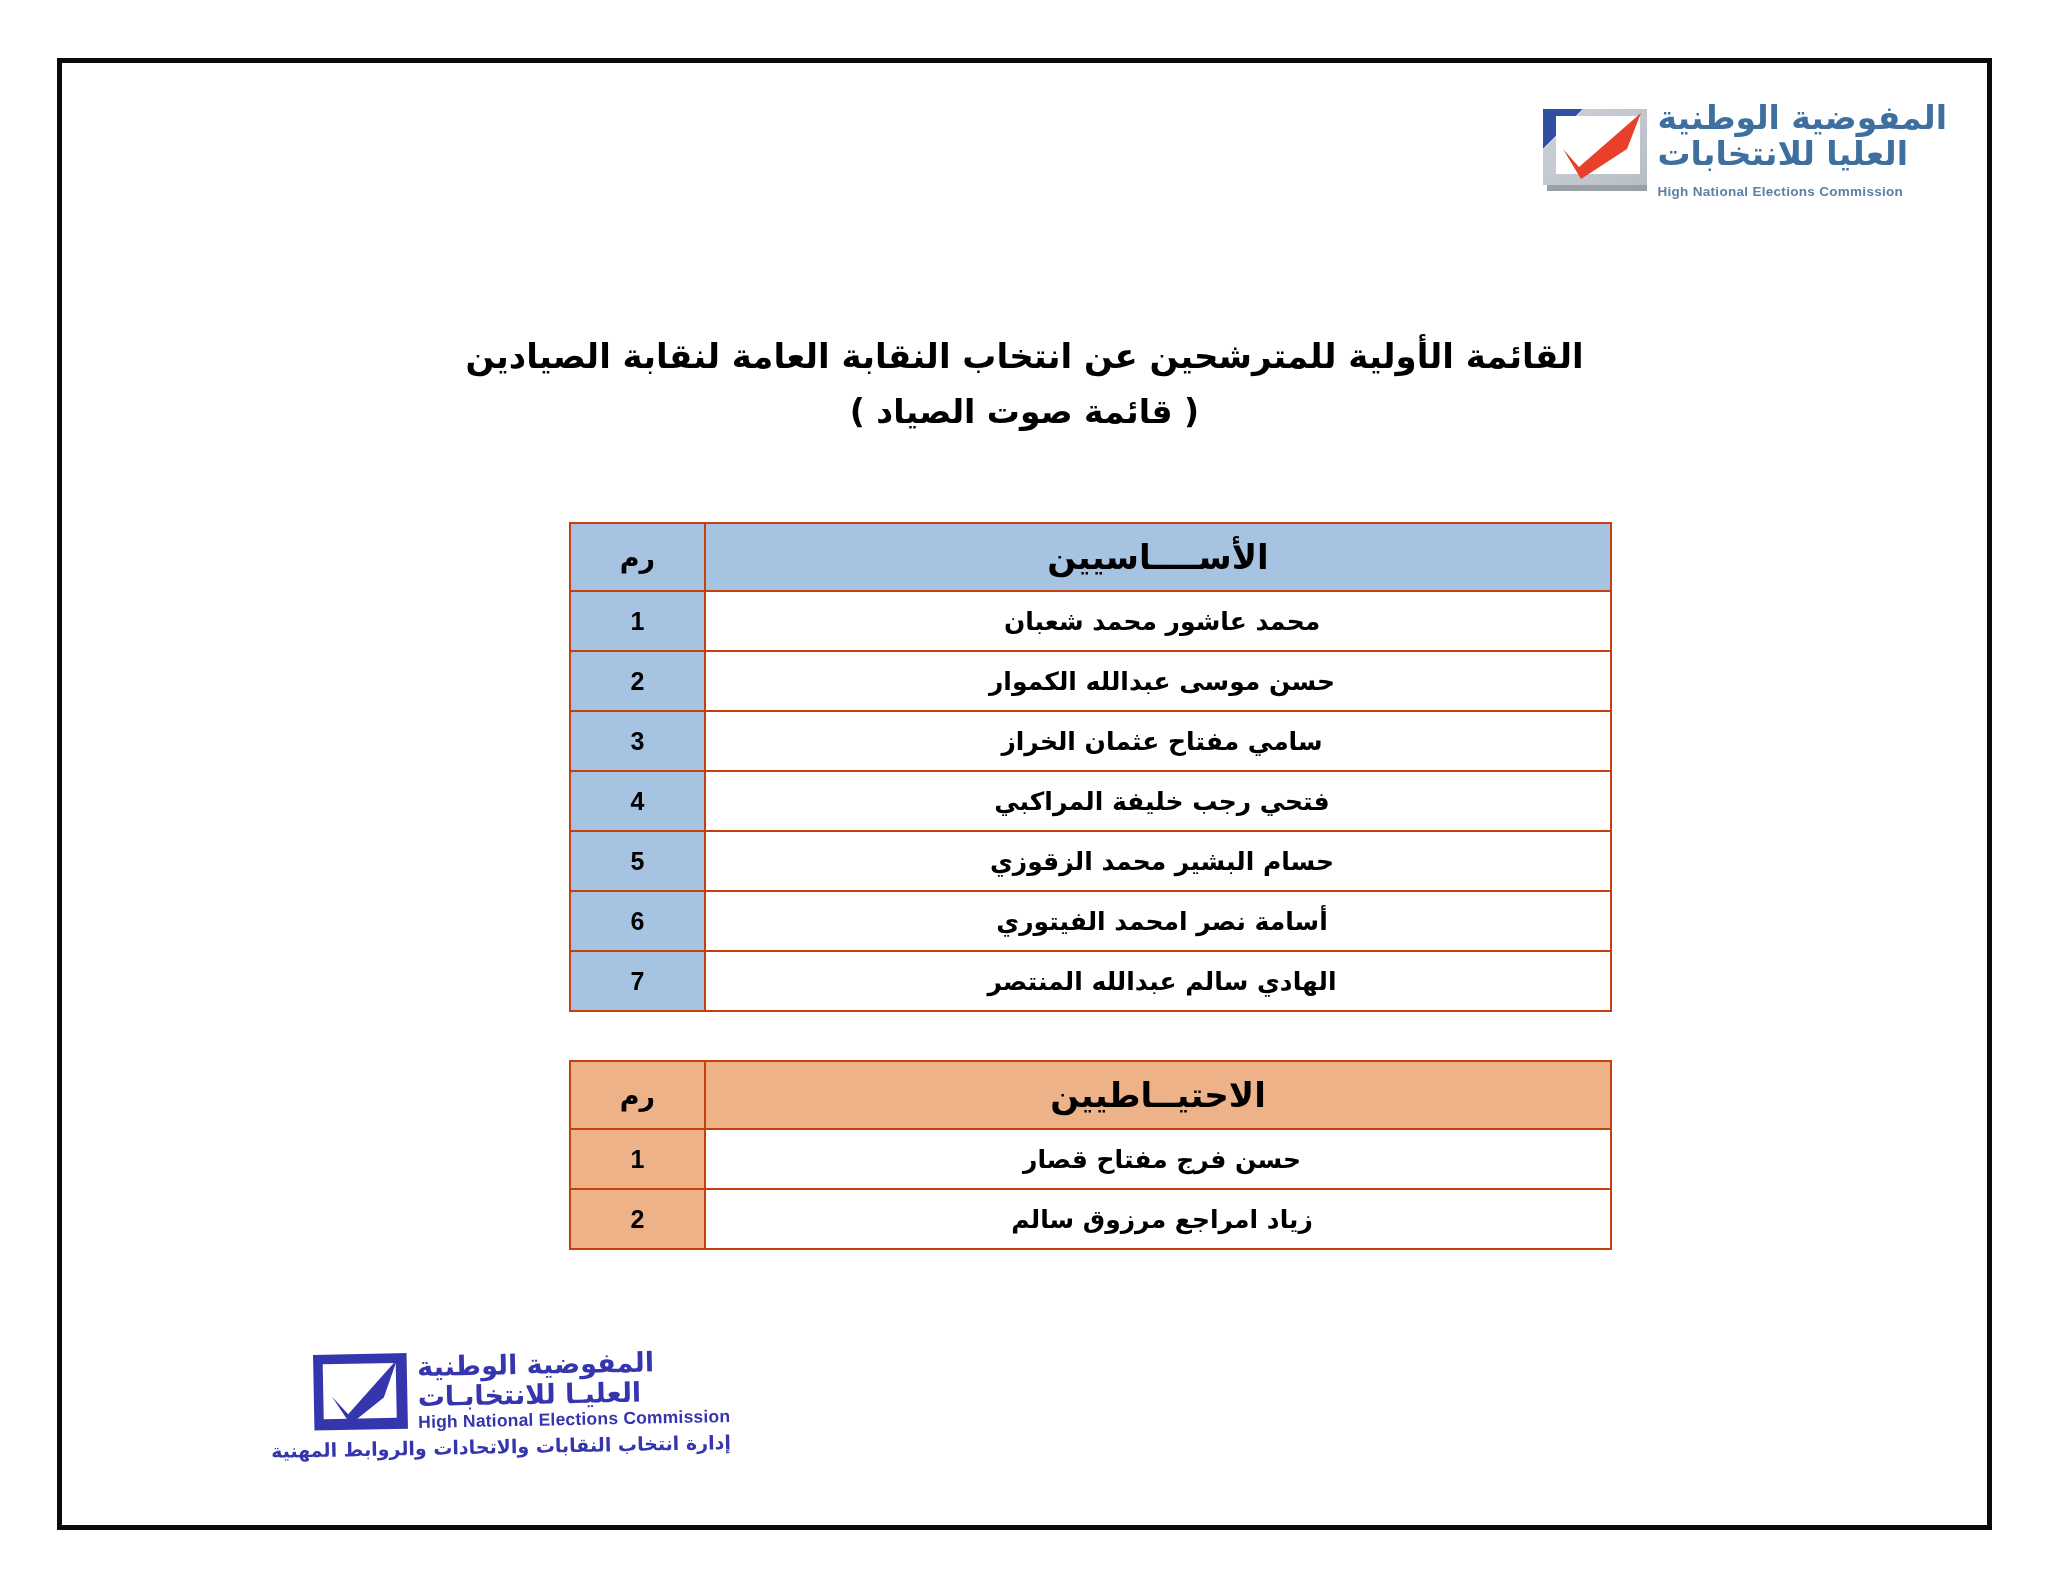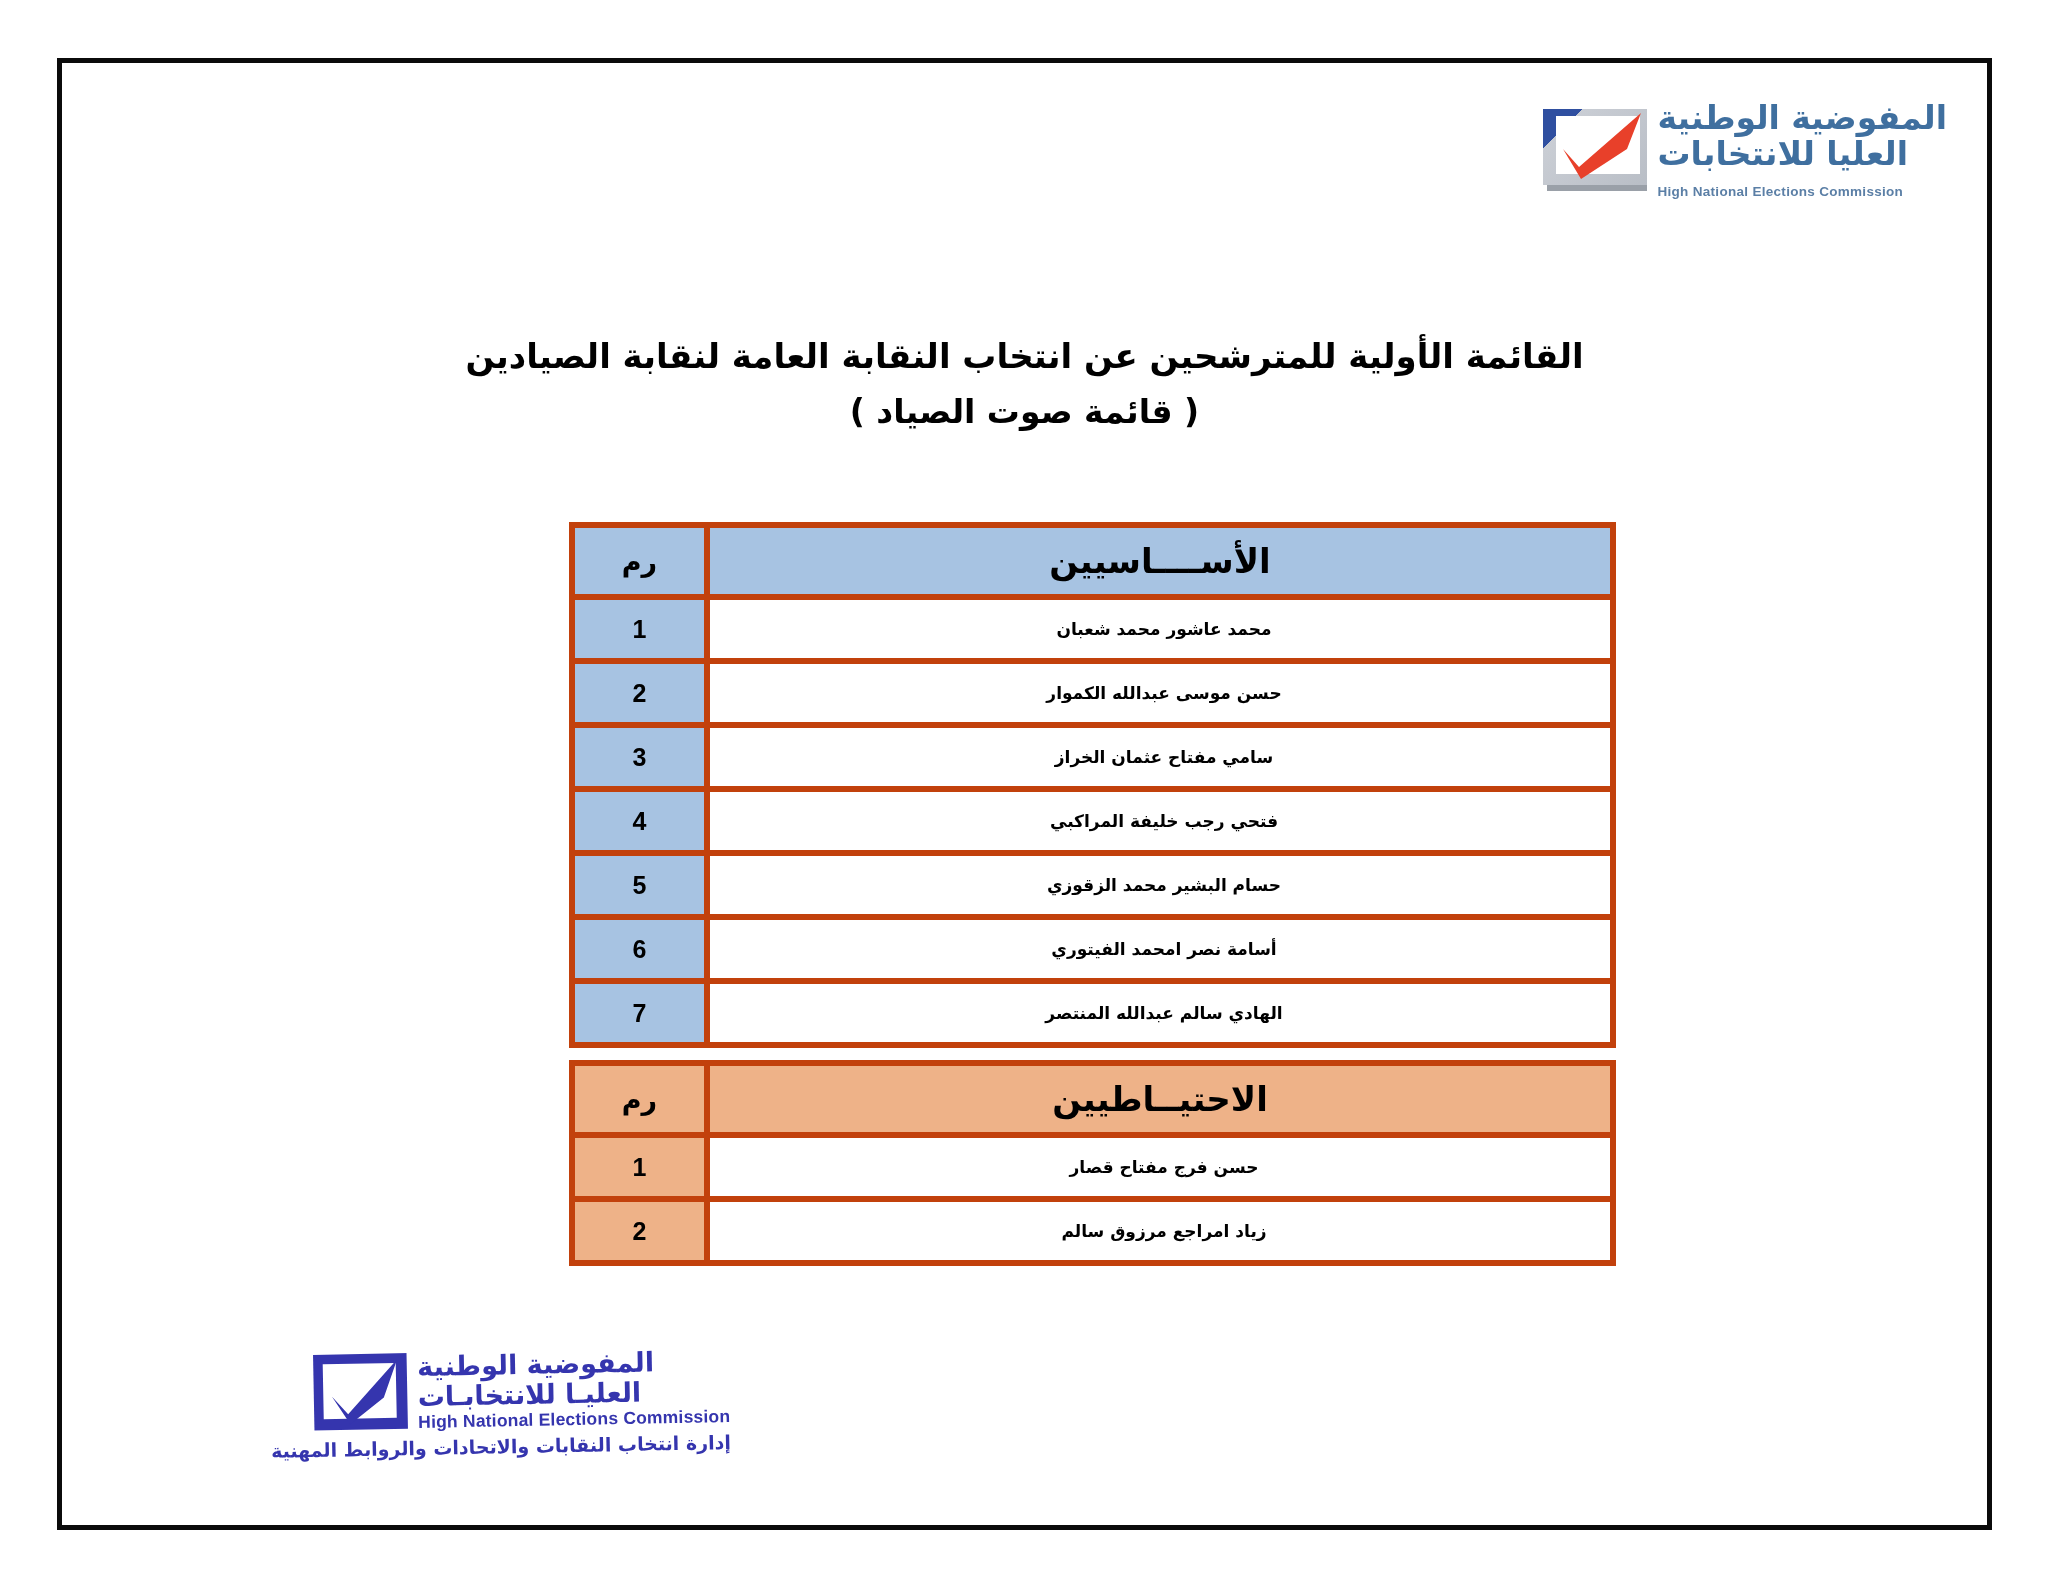--- a/index.html
+++ b/index.html
@@ -118,21 +118,21 @@
 
   
   .cand-table {
     position: absolute;
     border-collapse: collapse;
     table-layout: fixed;
     border: 2px solid #1b1b24;
   }
   .cand-table td,
   .cand-table th {
-    border: 6px solid #c2410c;
+    border: 2px solid #c2410c;
     padding: 0;
     font-family: "DejaVu Sans", sans-serif;
     font-weight: 700;
     color: #000000;
     text-align: center;
     vertical-align: middle;
   }
   .col-name { width: 906px; }
   .col-num  { width: 135px; }
 
@@ -140,21 +140,21 @@
     height: 66px;
     font-size: 34px;
     letter-spacing: 0px;
   }
   .cand-table .hdr-num {
     height: 66px;
     font-size: 27px;
   }
   .cand-table .cell-name {
     height: 58px;
-    font-size: 17px;
+    font-size: 25px;
     background: #ffffff;
     letter-spacing: -0.3px;
     padding-left: 8px;
   }
   .cand-table .cell-num {
     height: 58px;
     font-size: 25px;
     font-family: "Liberation Sans", sans-serif;
   }
 

